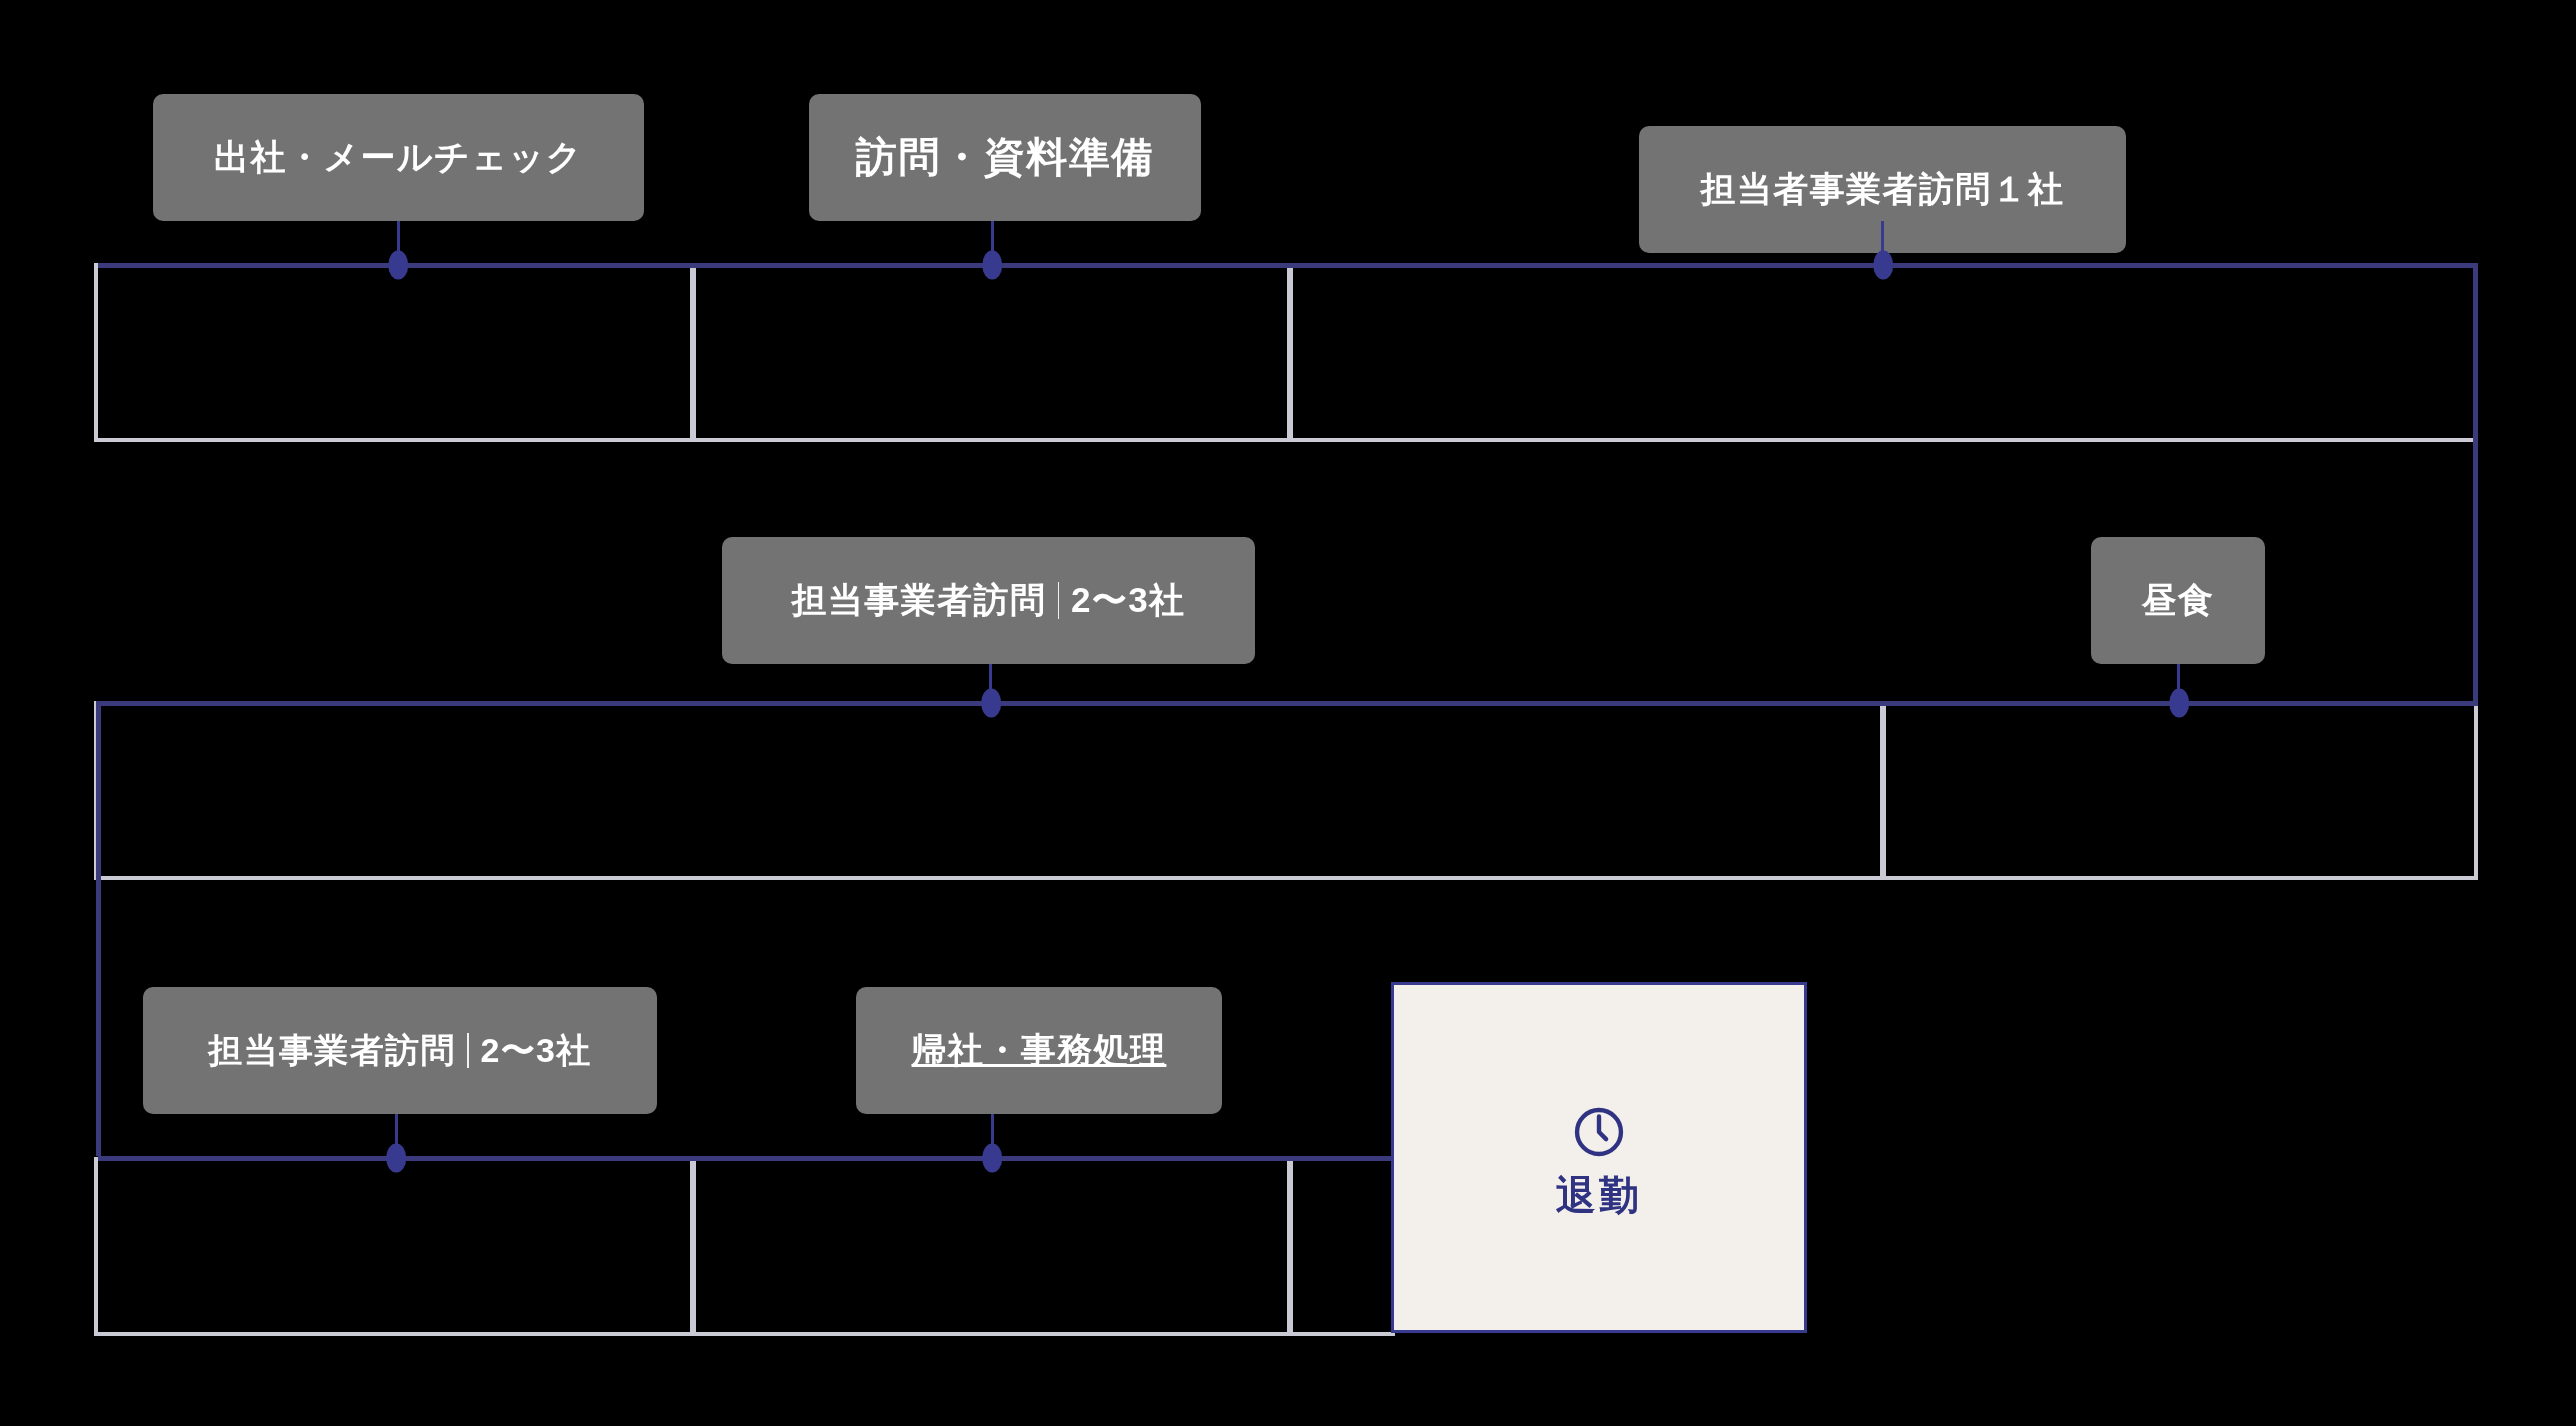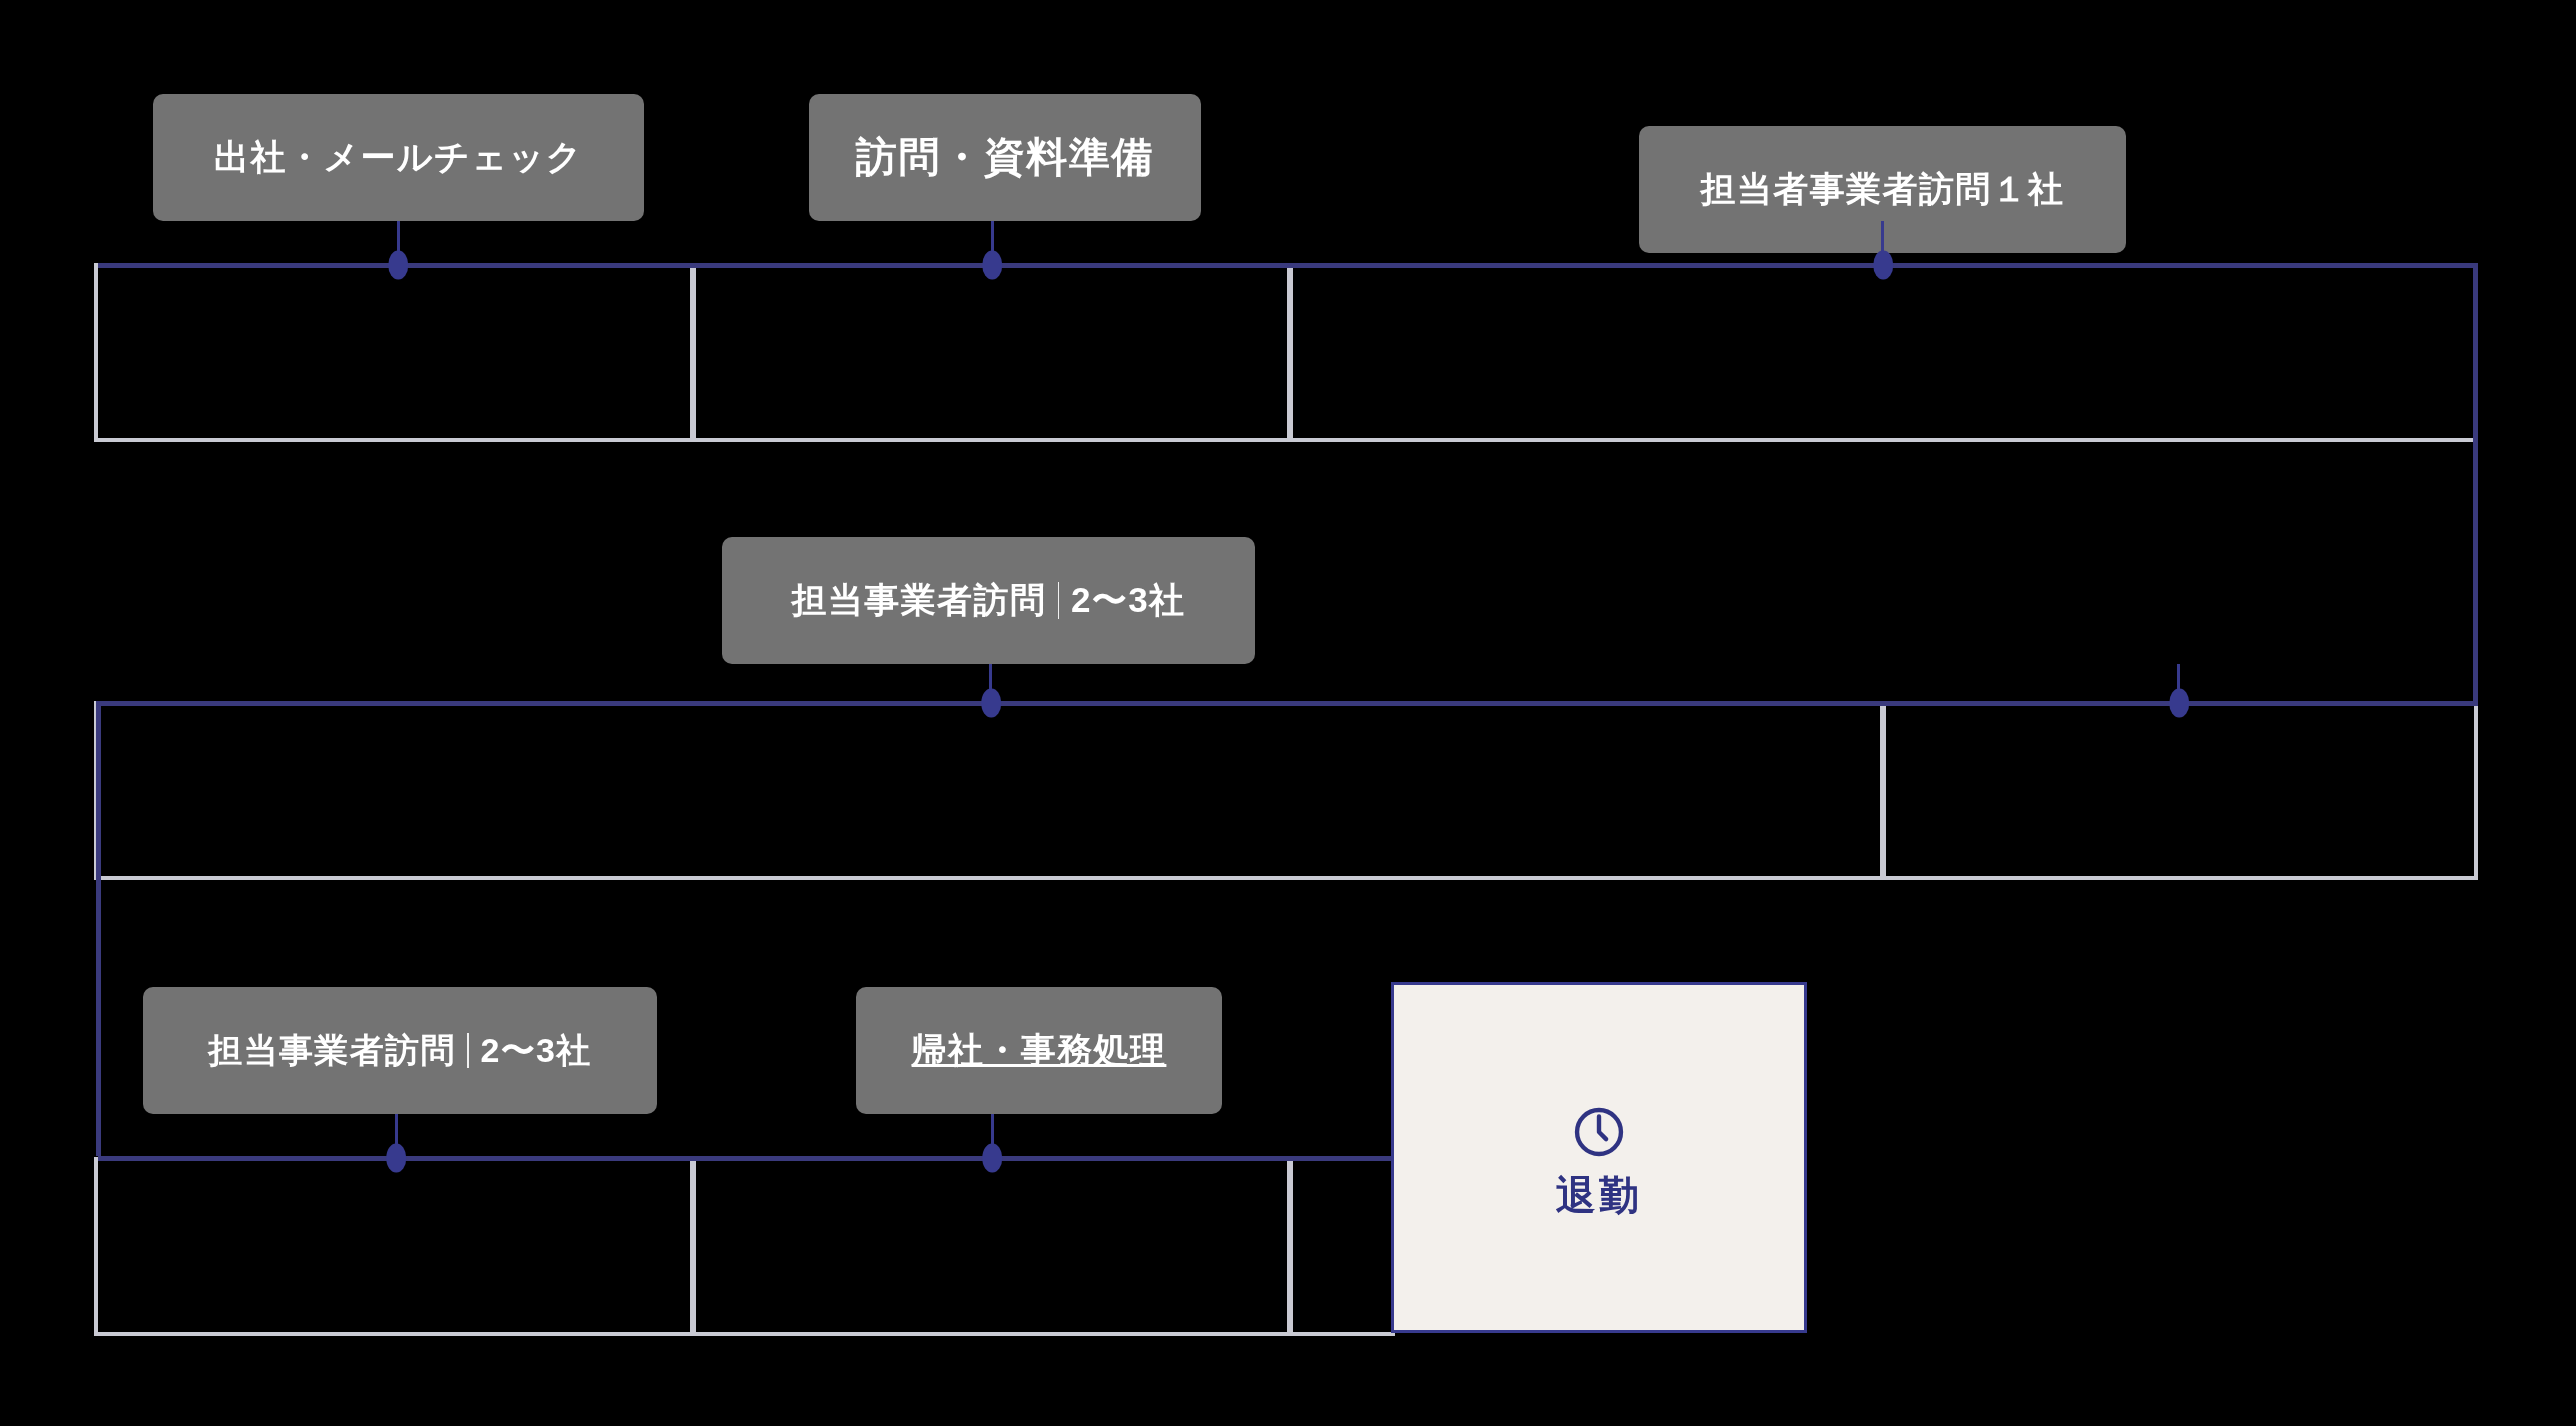--- a/index.html
+++ b/index.html
@@ -84,20 +84,23 @@
   <div class="track-v" style="left:96px;top:701px;height:455px;"></div>
 
   <div class="chip" style="left:722px;top:537px;width:533px;height:127px;font-size:35px;">
     <span class="txt">担当事業者訪問</span>
     <span class="sep"></span>
     <span class="txt">2〜3社</span>
   </div>
   <div class="stem" style="left:989px;top:664px;height:39px;"></div>
   <div class="node" style="left:991px;top:703px;"></div>
 
+  <div class="chip" style="left:2091px;top:537px;width:174px;height:127px;font-size:35px;">
+    <span class="txt">昼食</span>
+  </div>
   <div class="stem" style="left:2177px;top:664px;height:39px;"></div>
   <div class="node" style="left:2179px;top:703px;"></div>
 
   <div class="row" style="left:94px;top:1157px;width:1301px;height:179px;">
     <div class="cell-div" style="left:592px;"></div>
     <div class="cell-div" style="left:1189px;"></div>
   </div>
   <div class="track" style="left:98px;top:1156px;width:1296px;"></div>
 
   <div class="chip" style="left:143px;top:987px;width:514px;height:127px;font-size:34px;">

